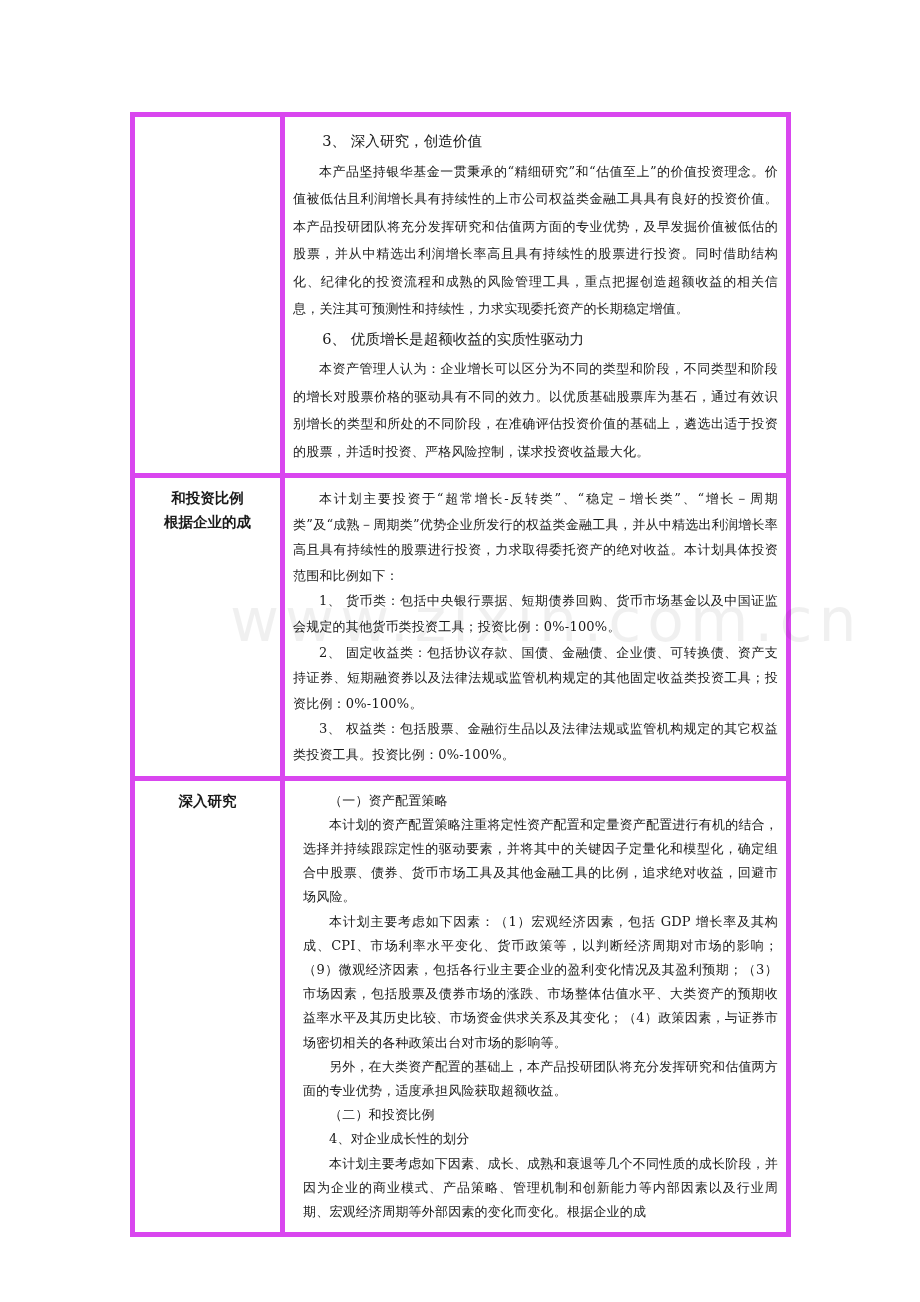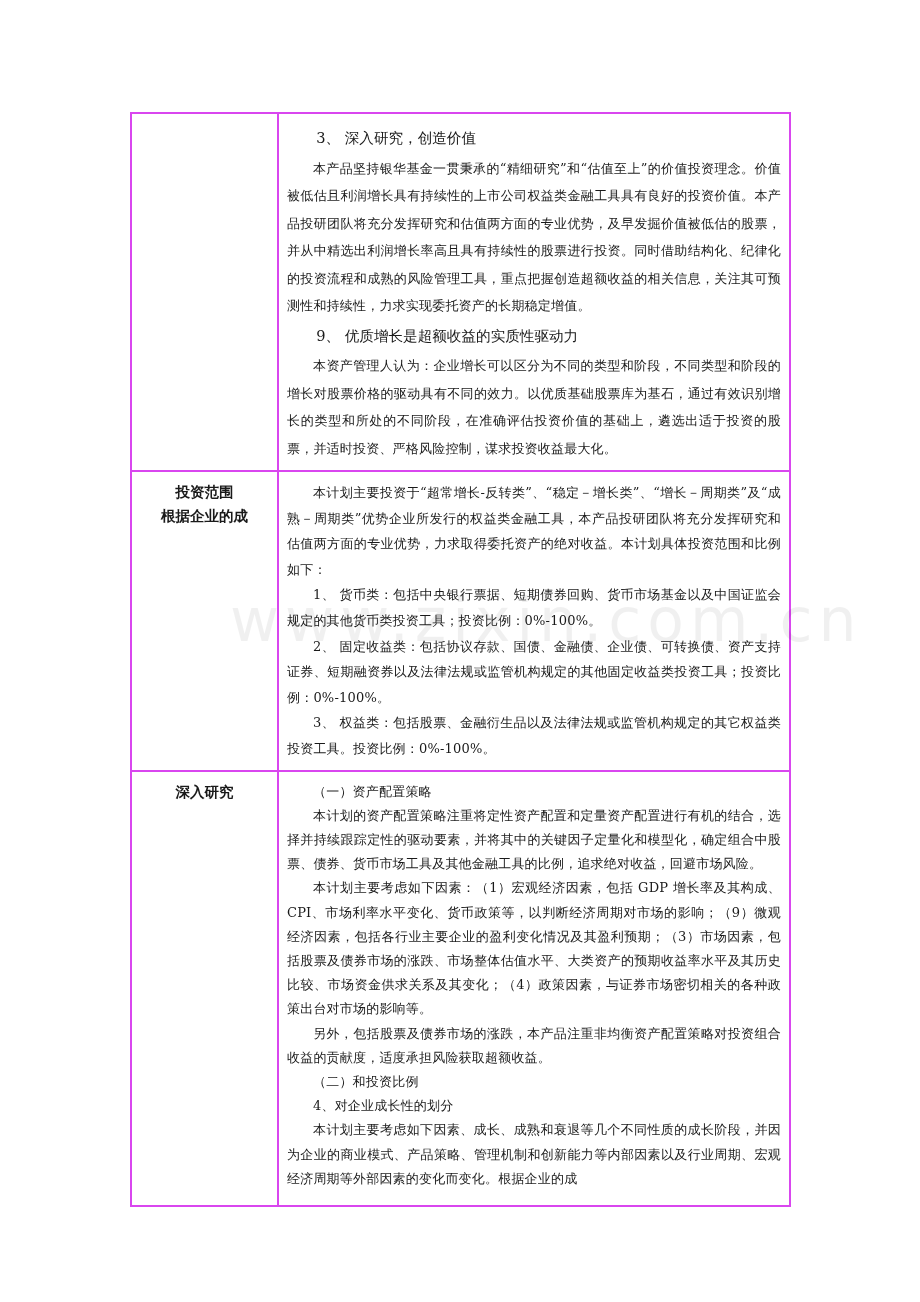--- a/index.html
+++ b/index.html
@@ -3,75 +3,75 @@
 <meta charset="utf-8">
 <style>
   html, body { margin: 0; padding: 0; background: #ffffff; }
   body { width: 920px; height: 1302px; position: relative; overflow: hidden;
          font-family: "DejaVu Serif", "Liberation Serif", serif; color: #1a1a1a; }
   .page { position: absolute; left: 0; top: 0; width: 920px; height: 1302px; }
   table.doc {
     position: absolute; left: 130px; top: 112px; width: 661px;
     border-collapse: collapse; table-layout: fixed;
   }
-  table.doc td { border: 2px solid #d946ef; vertical-align: top; padding: 8px; }
+  table.doc td { border: 5px solid #d946ef; vertical-align: top; padding: 8px; }
   td.label { width: 129px; text-align: center; vertical-align: middle;
              font-family: "DejaVu Sans", "Liberation Sans", sans-serif;
              font-weight: bold; font-size: 14.5px; line-height: 24px; }
   td.content { padding: 4px 4px 2px 5px; }
   .p { font-size: 13px; line-height: 25.6px; text-align: justify; margin: 0; letter-spacing: 0.2px; }
   .indent { text-indent: 2em; }
   .h3 { text-indent: 2em; font-size: 14.6px; line-height: 25.6px; margin: 2px 0; }
   .row1 .p, .row1 .h3 { line-height: 27.5px; }
   .row1 .h3 { margin: 2px 0 3px 0; }
   .row2 .p { line-height: 25.6px; }
-  .row3 .p { line-height: 24.2px; }
+  .row3 .p { line-height: 24.2px; margin-left: 10px; }
   .watermark {
     position: absolute; left: 230px; top: 585px; font-family: "DejaVu Sans", "Liberation Sans", sans-serif;
     font-size: 60px; color: rgba(0,0,0,0.06); letter-spacing: 6px; pointer-events: none; white-space: nowrap;
   }
 </style>
 </head>
 <body>
 
 <div class="page">
   <table class="doc">
     <tbody>
         <tr class="row1" style="height:358px;">
       <td class="label">
         <div></div>
       </td>
       <td class="content">
         <p class="h3">3、 深入研究，创造价值</p>
         <p class="p indent">本产品坚持银华基金一贯秉承的“精细研究”和“估值至上”的价值投资理念。价值被低估且利润增长具有持续性的上市公司权益类金融工具具有良好的投资价值。本产品投研团队将充分发挥研究和估值两方面的专业优势，及早发掘价值被低估的股票，并从中精选出利润增长率高且具有持续性的股票进行投资。同时借助结构化、纪律化的投资流程和成熟的风险管理工具，重点把握创造超额收益的相关信息，关注其可预测性和持续性，力求实现委托资产的长期稳定增值。</p>
-        <p class="h3">9、 优质增长是超额收益的实质性驱动力</p>
+        <p class="h3">6、 优质增长是超额收益的实质性驱动力</p>
         <p class="p indent">本资产管理人认为：企业增长可以区分为不同的类型和阶段，不同类型和阶段的增长对股票价格的驱动具有不同的效力。以优质基础股票库为基石，通过有效识别增长的类型和所处的不同阶段，在准确评估投资价值的基础上，遴选出适于投资的股票，并适时投资、严格风险控制，谋求投资收益最大化。</p>
       </td>
     </tr>
     <tr class="row2" style="height:266px;">
       <td class="label">
-        <div>投资范围</div>
+        <div>和投资比例</div>
         <div>根据企业的成</div>
       </td>
       <td class="content">
-        <p class="p indent">本计划主要投资于“超常增长-反转类”、“稳定－增长类”、“增长－周期类”及“成熟－周期类”优势企业所发行的权益类金融工具，本产品投研团队将充分发挥研究和估值两方面的专业优势，力求取得委托资产的绝对收益。本计划具体投资范围和比例如下：</p>
+        <p class="p indent">本计划主要投资于“超常增长-反转类”、“稳定－增长类”、“增长－周期类”及“成熟－周期类”优势企业所发行的权益类金融工具，并从中精选出利润增长率高且具有持续性的股票进行投资，力求取得委托资产的绝对收益。本计划具体投资范围和比例如下：</p>
         <p class="p indent">1、  货币类：包括中央银行票据、短期债券回购、货币市场基金以及中国证监会规定的其他货币类投资工具；投资比例：0%-100%。</p>
         <p class="p indent">2、  固定收益类：包括协议存款、国债、金融债、企业债、可转换债、资产支持证券、短期融资券以及法律法规或监管机构规定的其他固定收益类投资工具；投资比例：0%-100%。</p>
         <p class="p indent">3、  权益类：包括股票、金融衍生品以及法律法规或监管机构规定的其它权益类投资工具。投资比例：0%-100%。</p>
       </td>
     </tr>
     <tr class="row3" style="height:435px;">
       <td class="label">
         <div>深入研究</div>
       </td>
       <td class="content">
         <p class="p indent">（一）资产配置策略</p>
         <p class="p indent">本计划的资产配置策略注重将定性资产配置和定量资产配置进行有机的结合，选择并持续跟踪定性的驱动要素，并将其中的关键因子定量化和模型化，确定组合中股票、债券、货币市场工具及其他金融工具的比例，追求绝对收益，回避市场风险。</p>
         <p class="p indent">本计划主要考虑如下因素：（1）宏观经济因素，包括 GDP 增长率及其构成、CPI、市场利率水平变化、货币政策等，以判断经济周期对市场的影响；（9）微观经济因素，包括各行业主要企业的盈利变化情况及其盈利预期；（3）市场因素，包括股票及债券市场的涨跌、市场整体估值水平、大类资产的预期收益率水平及其历史比较、市场资金供求关系及其变化；（4）政策因素，与证券市场密切相关的各种政策出台对市场的影响等。</p>
-        <p class="p indent">另外，包括股票及债券市场的涨跌，本产品注重非均衡资产配置策略对投资组合收益的贡献度，适度承担风险获取超额收益。</p>
+        <p class="p indent">另外，在大类资产配置的基础上，本产品投研团队将充分发挥研究和估值两方面的专业优势，适度承担风险获取超额收益。</p>
         <p class="p indent">（二）和投资比例</p>
         <p class="p indent">4、对企业成长性的划分</p>
         <p class="p indent">本计划主要考虑如下因素、成长、成熟和衰退等几个不同性质的成长阶段，并因为企业的商业模式、产品策略、管理机制和创新能力等内部因素以及行业周期、宏观经济周期等外部因素的变化而变化。根据企业的成</p>
       </td>
     </tr>
   </tbody>
     </table>
   <div class="watermark">www.zixin.com.cn</div>
 </div>
 

